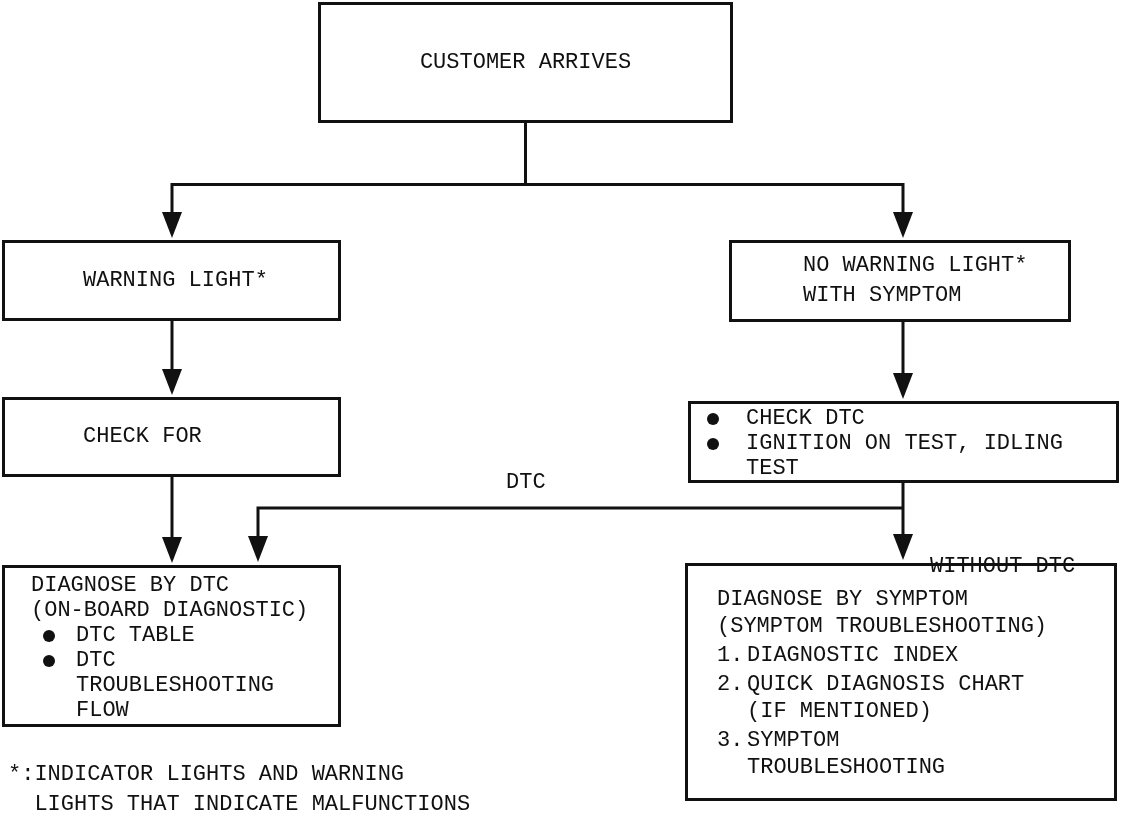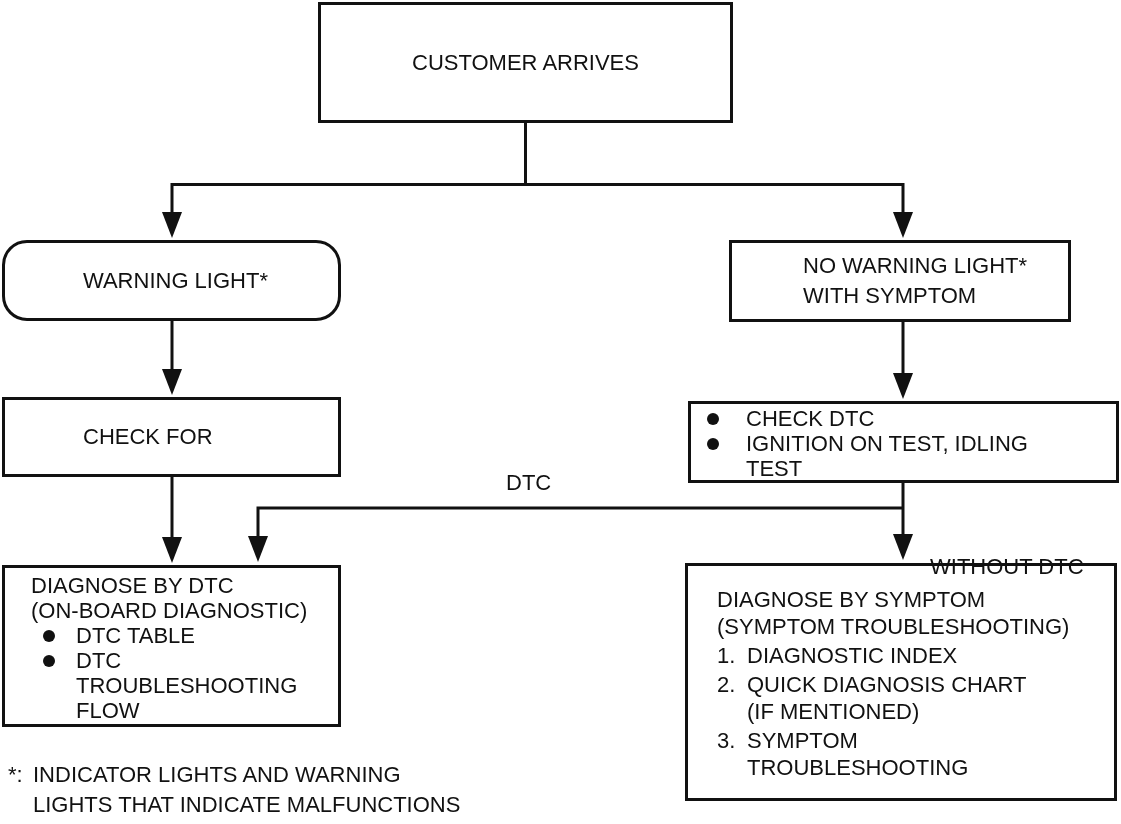--- a/index.html
+++ b/index.html
@@ -5,21 +5,21 @@
   html, body {
     margin: 0;
     padding: 0;
     background: #ffffff;
   }
   #canvas {
     position: relative;
     width: 1121px;
     height: 824px;
     background: #ffffff;
-    font-family: Liberation Sans, sans-serif;
+    font-family: Liberation Mono, monospace;
     color: #111111;
     overflow: hidden;
   }
   #connectors {
     position: absolute;
     left: 0;
     top: 0;
     width: 1121px;
     height: 824px;
   }
@@ -77,21 +77,21 @@
     display: flex;
     font-size: 22px;
     line-height: 30px;
   }
   #footnote .fn-marker {
     flex: 0 0 25px;
     white-space: nowrap;
   }
   
   #box-customer-arrives   { left: 318px; top: 2px;   width: 415px; height: 121px; }
-  #box-warning-light      { left: 2px;   top: 240px; width: 339px; height: 81px;  padding-left: 78px; border-radius: 25px; }
+  #box-warning-light      { left: 2px;   top: 240px; width: 339px; height: 81px;  padding-left: 78px; }
   #box-no-warning-light   { left: 729px; top: 240px; width: 342px; height: 82px;  padding-left: 71px; }
   #box-check-prioritized  { left: 2px;   top: 397px; width: 339px; height: 80px;  padding-left: 78px; }
   #box-check-dtc          { left: 688px; top: 401px; width: 431px; height: 82px;  padding: 3px 8px 0 16px; line-height: 25px; justify-content: center; }
   #box-check-dtc .dot     { margin-right: 27px; margin-top: 7px; }
   #box-diagnose-dtc       { left: 2px;   top: 565px; width: 339px; height: 162px; padding: 5px 6px 0 26px; line-height: 25px; }
   #box-diagnose-dtc .li   { margin-left: 12px; gap: 8px; }
   #box-diagnose-dtc .dot  { margin-right: 13px; }
   #box-diagnose-symptom   { left: 685px; top: 563px; width: 432px; height: 238px; padding: 20px 24px 0 29px; line-height: 27px; }
   #box-diagnose-symptom .num-li { margin-top: 2px; }
   #label-dtc         { left: 506px; top: 471px; }

